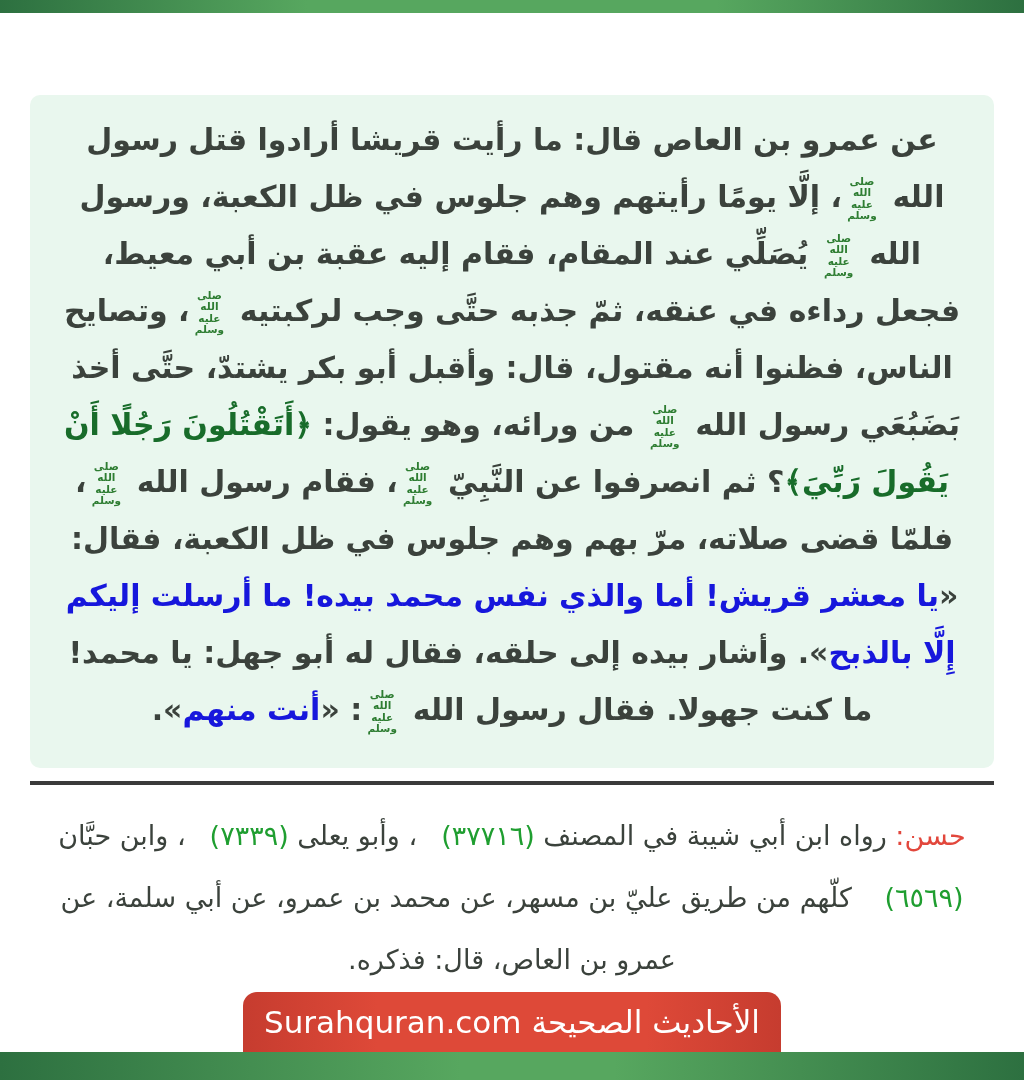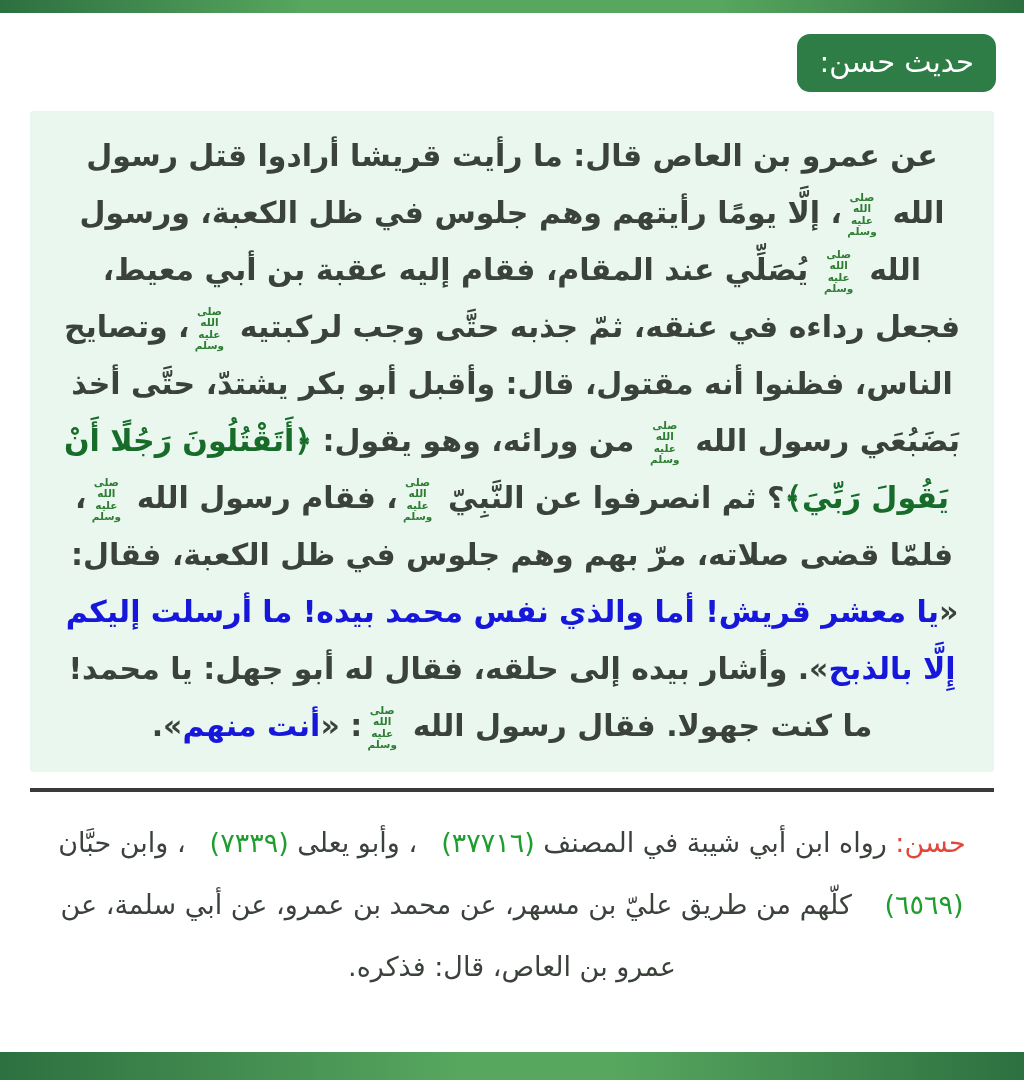--- a/index.html
+++ b/index.html
@@ -41,24 +41,24 @@
     color:#ffffff;
     font-size:29px;
     line-height:1;
     padding:14px 22px 15px 22px;
     border-radius:13px;
   }
   .content{
     position:absolute;top:95px;right:0;left:0;
   }
   .hadith-box{
-    margin:16px 30px;
+    margin:0 30px;
     background:var(--mint-bg);
-    border-radius:3px;
-    padding:16px 26px 18px 26px;
+    border-radius:10px;
+    padding:16px 26px 30px 26px;
     min-height:658px;
   }
   .hadith-text{
     direction:rtl;
     text-align:center;
     font-size:30px;
     font-weight:700;
     line-height:57px;
     color:var(--text-dark);
   }
@@ -107,30 +107,30 @@
     white-space:normal;
   }
 </style>
 </head>
 <body>
 
 <div class="page">
 
   <div class="top-bar"></div>
 
-  <div class="grade-badge">حديث حسن:</div>
 
   <div class="content">
 
     <div class="hadith-box">
       <p class="hadith-text"><span class="seg seg-dark">عن عمرو بن العاص قال: ما رأيت قريشا أرادوا قتل رسول الله </span><span class="seg seg-saw">صلى الله عليه وسلم</span><span class="seg seg-dark">، إلَّا يومًا رأيتهم وهم جلوس في ظل الكعبة، ورسول الله </span><span class="seg seg-saw">صلى الله عليه وسلم</span><span class="seg seg-dark"> يُصَلِّي عند المقام، فقام إليه عقبة بن أبي معيط، فجعل رداءه في عنقه، ثمّ جذبه حتَّى وجب لركبتيه </span><span class="seg seg-saw">صلى الله عليه وسلم</span><span class="seg seg-dark">، وتصايح الناس، فظنوا أنه مقتول، قال: وأقبل أبو بكر يشتدّ، حتَّى أخذ بَضَبُعَي رسول الله </span><span class="seg seg-saw">صلى الله عليه وسلم</span><span class="seg seg-dark"> من ورائه، وهو يقول: </span><span class="seg seg-quran">﴿أَتَقْتُلُونَ رَجُلًا أَنْ يَقُولَ رَبِّيَ﴾</span><span class="seg seg-dark">؟ ثم انصرفوا عن النَّبِيّ </span><span class="seg seg-saw">صلى الله عليه وسلم</span><span class="seg seg-dark">، فقام رسول الله </span><span class="seg seg-saw">صلى الله عليه وسلم</span><span class="seg seg-dark">، فلمّا قضى صلاته، مرّ بهم وهم جلوس في ظل الكعبة، فقال: «</span><span class="seg seg-blue">يا معشر قريش! أما والذي نفس محمد بيده! ما أرسلت إليكم إِلَّا بالذبح</span><span class="seg seg-dark">». وأشار بيده إلى حلقه، فقال له أبو جهل: يا محمد! ما كنت جهولا. فقال رسول الله </span><span class="seg seg-saw">صلى الله عليه وسلم</span><span class="seg seg-dark">: «</span><span class="seg seg-blue">أنت منهم</span><span class="seg seg-dark">».</span></p>
     </div>
 
     <div class="separator"></div>
 
     <p class="attribution"><span class="seg seg-red">حسن: </span><span class="seg seg-dark">رواه ابن أبي شيبة في المصنف </span><span class="seg seg-num">(٣٧٧١٦)</span><span class="seg seg-dark">، وأبو يعلى </span><span class="seg seg-num">(٧٣٣٩)</span><span class="seg seg-dark">، وابن حبَّان </span><span class="seg seg-num">(٦٥٦٩)</span><span class="seg seg-dark"> كلّهم من طريق عليّ بن مسهر، عن محمد بن عمرو، عن أبي سلمة، عن عمرو بن العاص، قال: فذكره.</span></p>
 
   </div>
 
+  <div class="footer-badge">الأحاديث الصحيحة Surahquran.com</div>
 
   <div class="bottom-bar"></div>
 
 </div>
 
 </body></html>

